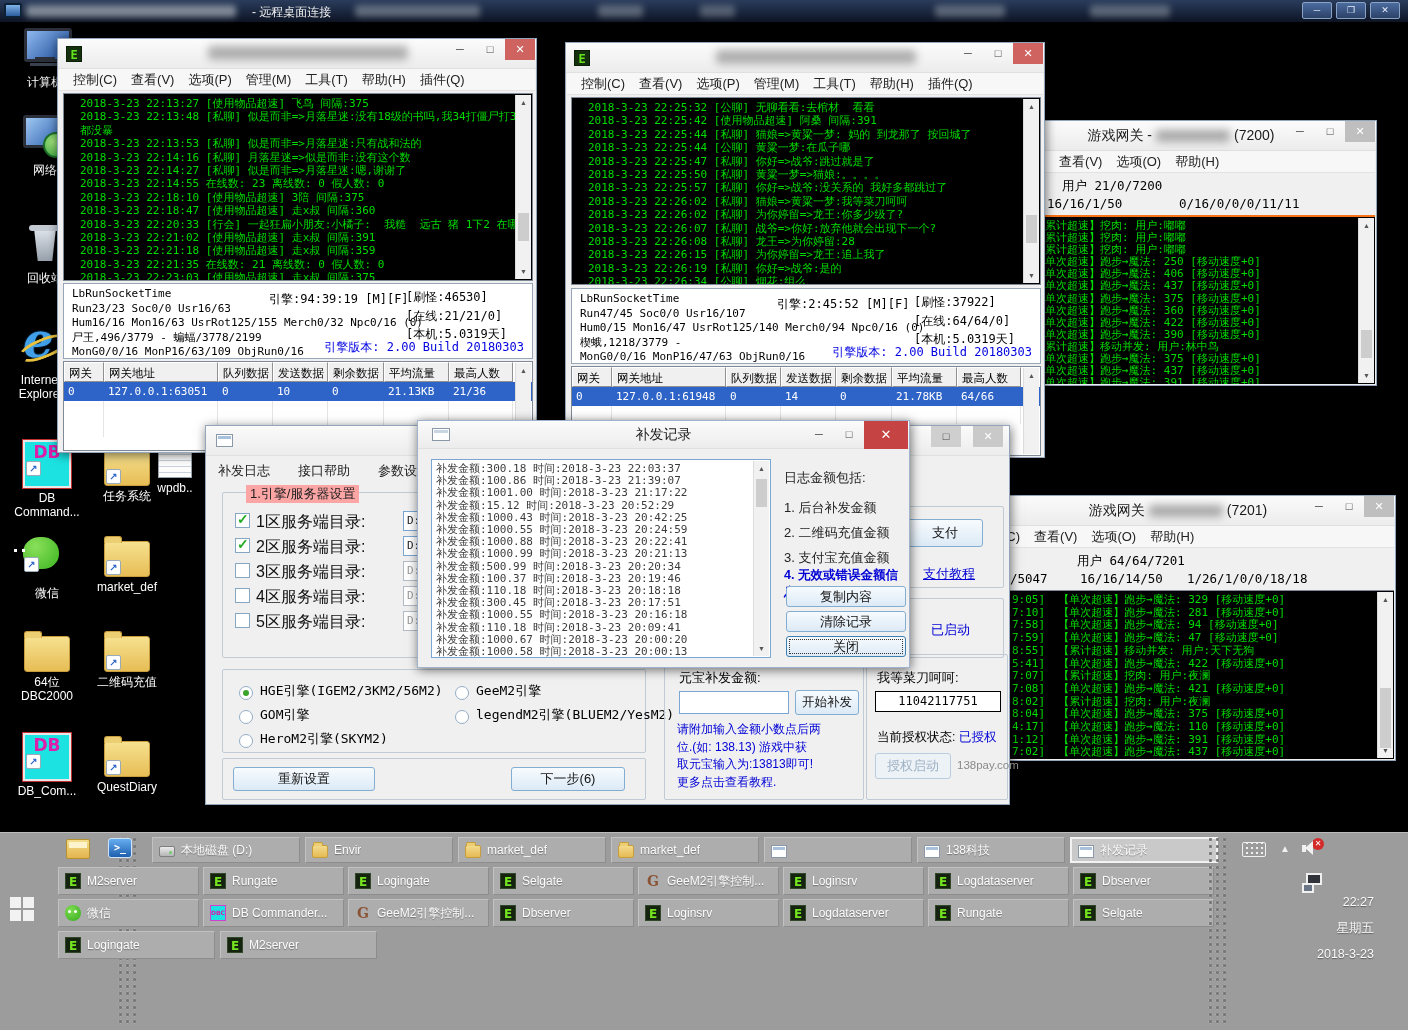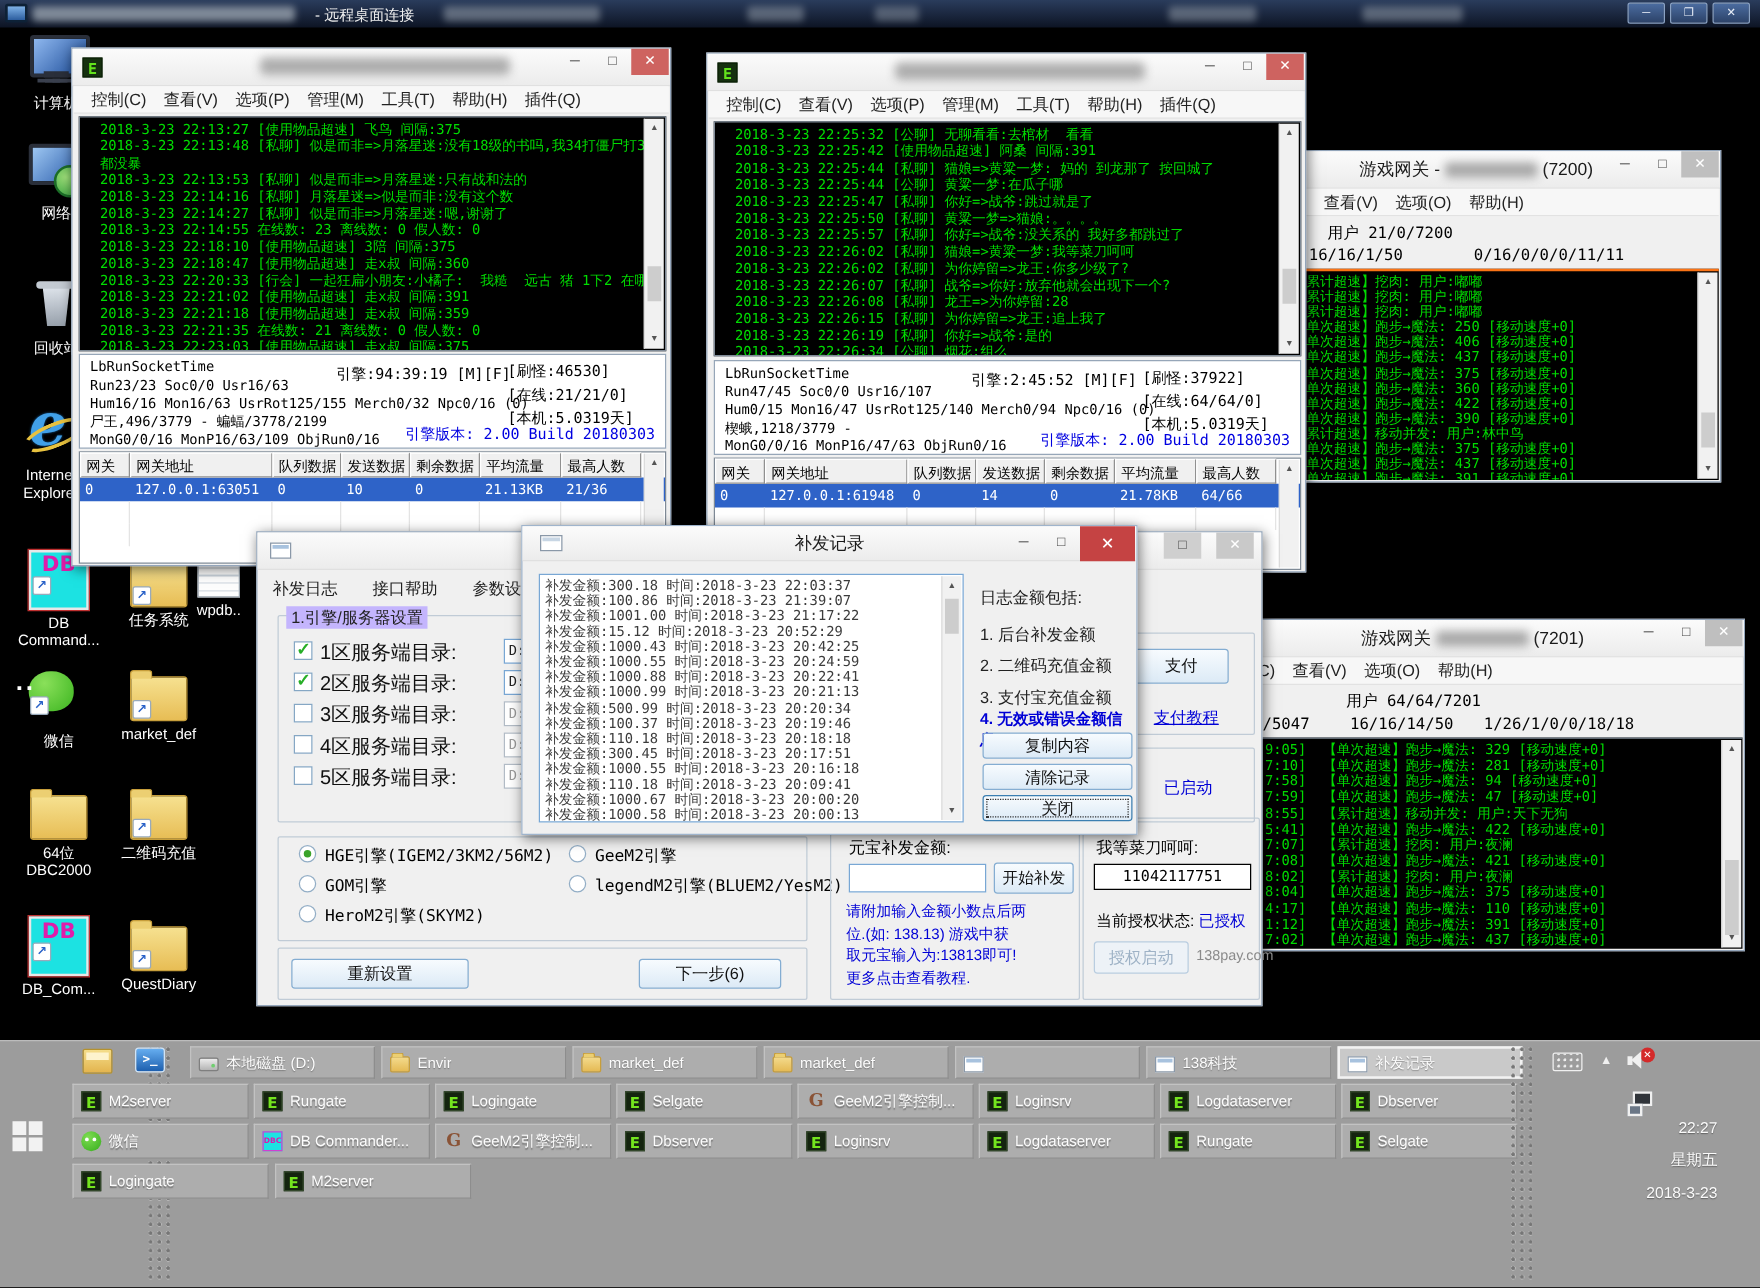--- a/index.html
+++ b/index.html
@@ -81,29 +81,29 @@
 .gtr.empty span{border-right:1px solid #e4e4e4;height:18px}
 
 
 .gstats{position:absolute;left:1px;right:1px;height:42px;background:#f0f0f0;font-family:"DejaVu Sans Mono",monospace;font-size:12.5px;color:#000}
 .gstats span{position:absolute;white-space:nowrap}
 .gtitle-prefix,.gtitle-port{font-size:14px;color:#1a1a1a}
 .gblur{display:inline-block;width:74px;height:12px;background:#a8a8a8;filter:blur(4px);border-radius:3px;vertical-align:middle;margin:0 4px}
 
 
 .gbox{position:absolute;border:1px solid #c0cbd6;border-radius:2px}
-.gbox>.glabel{position:absolute;left:6px;top:-8px;background:#c4b5fd;padding:0 4px;font-size:13px;color:#222}
+.gbox>.glabel{position:absolute;left:23px;top:-8px;background:#fca5a5;padding:0 4px;font-size:13px;color:#222}
 .wtabs{position:absolute;display:flex;gap:28px;font-size:13px;color:#222}
 .dirrow{position:relative;height:25px}
 .dirrow .cb{position:absolute;left:0;top:2px;width:15px;height:15px;border:1px solid #86a7c4;background:#fff}
 .dirrow.checked .cb::after{content:"\2713";position:absolute;left:1px;top:-3px;color:#27ae27;font-weight:bold;font-size:14px}
 .dirrow .dl{position:absolute;left:21px;top:1px;font-size:16px;color:#111;white-space:nowrap}
 .dirrow .df{position:absolute;left:168px;top:0;width:240px;height:20px;border:1px solid #79a7d4;background:#fff;font:11px/18px "DejaVu Sans Mono",monospace;padding-left:3px;color:#222;overflow:hidden}
 .dirrow:not(.checked) .df{border-color:#b3bcc6;color:#999}
-.radiorow{position:relative;height:24px;display:flex;align-items:flex-start}
+.radiorow{position:relative;height:24px;display:flex;align-items:flex-end}
 .radiorow .rb{width:14px;height:14px;border:1px solid #93aec6;border-radius:50%;background:#fff;margin-right:7px;flex:none}
 .radiorow.selected .rb::after{content:"";display:block;width:6px;height:6px;border-radius:50%;background:#3aa32a;margin:3px}
 .radiorow .rl{font-size:13px;font-family:"DejaVu Sans Mono",monospace;white-space:nowrap}
 .btn8{background:linear-gradient(#f7fbfe,#dceaf6);border:1px solid #84add2;border-radius:3px;font-size:13px;color:#111;text-align:center;position:absolute}
 .btn8.focus{border-color:#3c7fb1;outline:1px dotted #333;outline-offset:-4px}
 .btn8.disabled{background:#edf2f7;border-color:#b9cde0;color:#9eb2c6}
 .bluetext{color:#0000d6}
 .linktext{color:#0000d6;text-decoration:underline}
 
 

